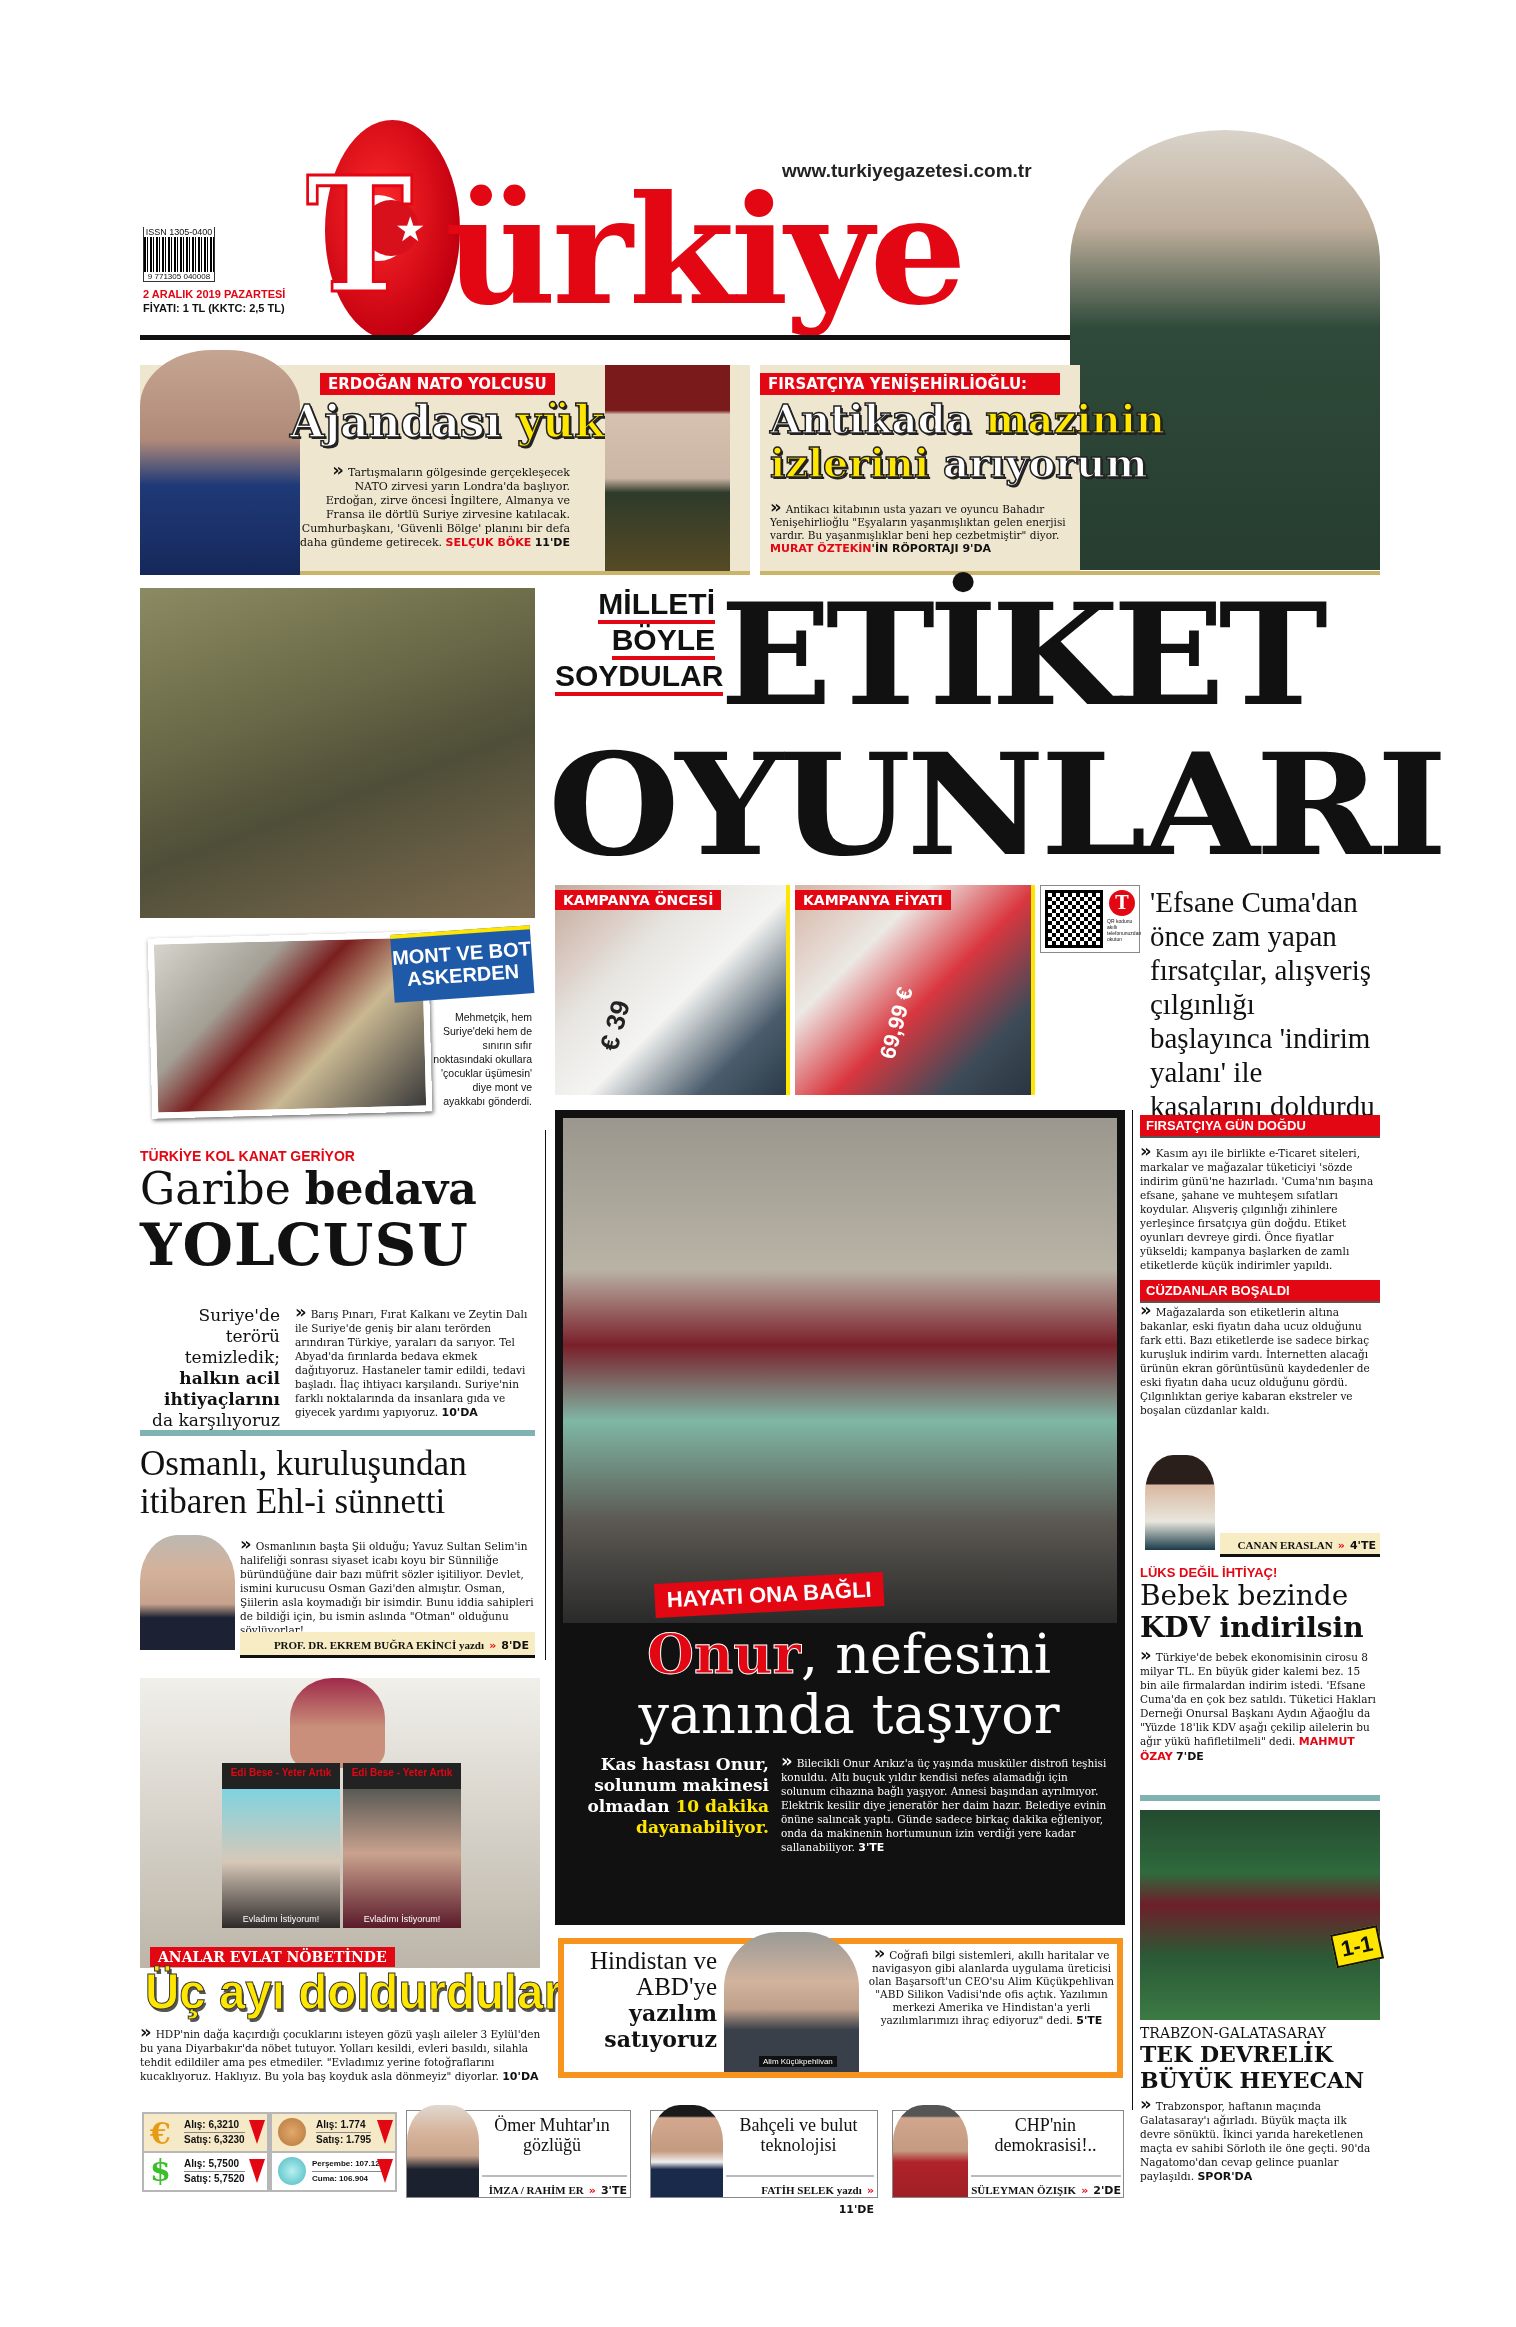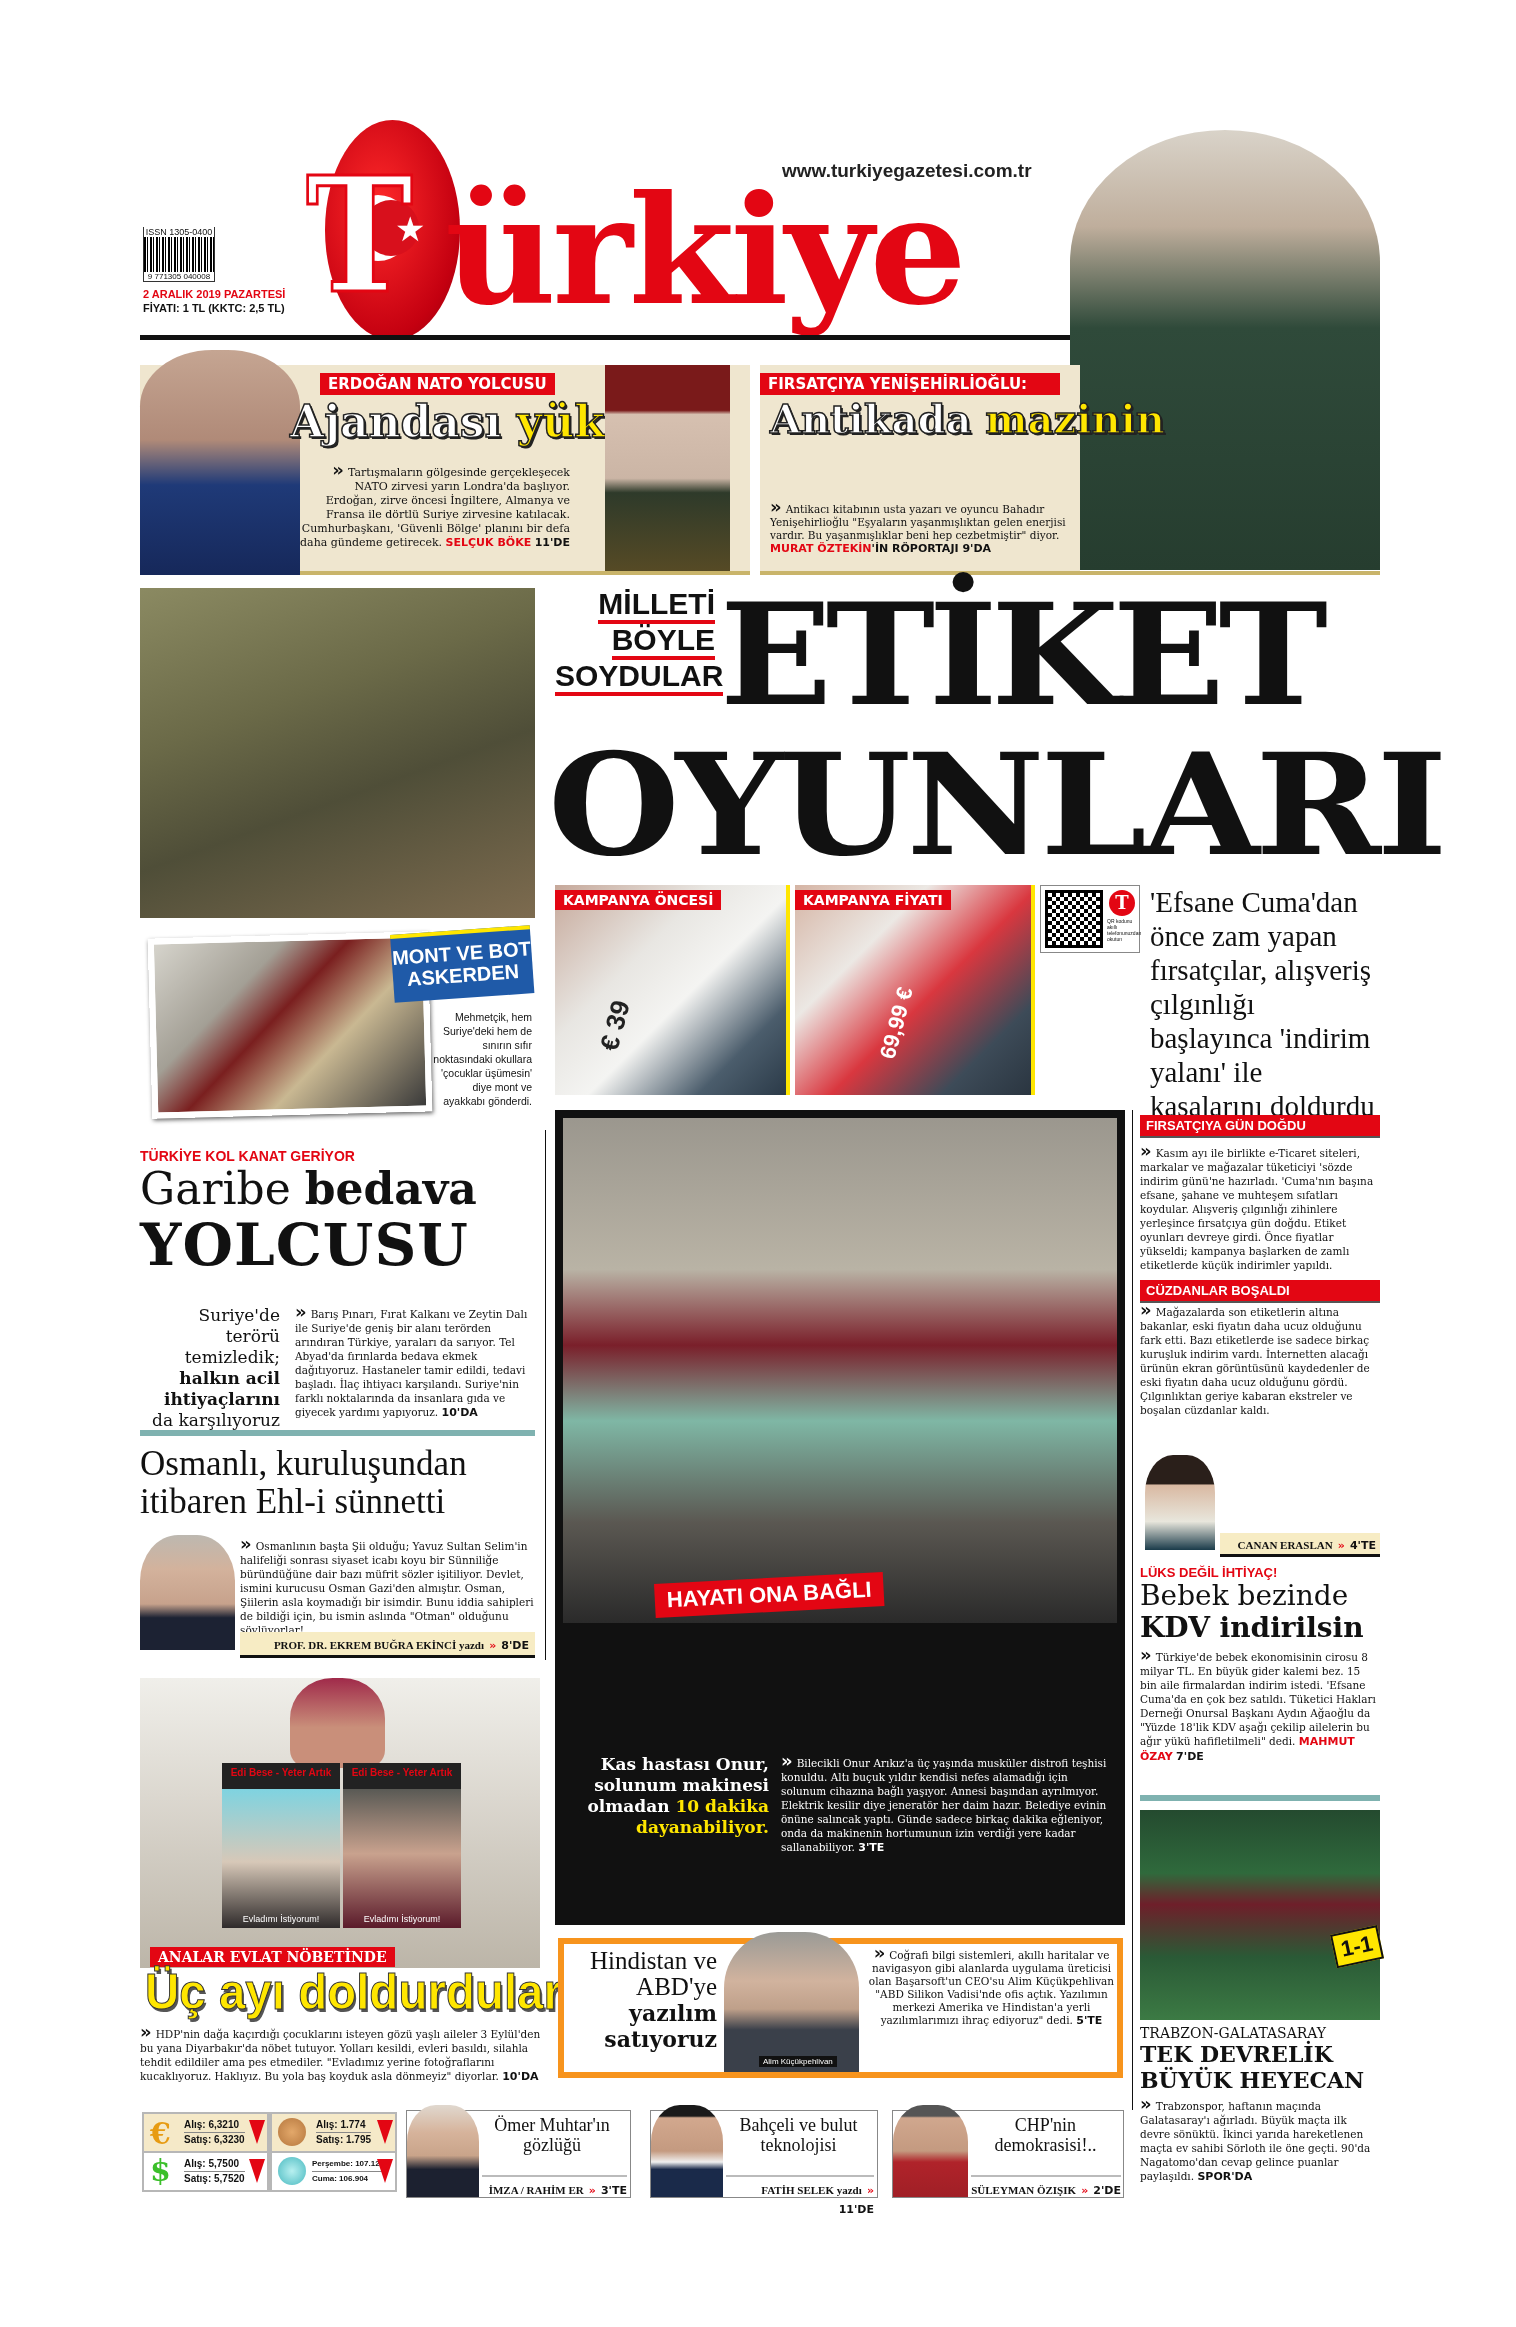--- a/index.html
+++ b/index.html
@@ -55,20 +55,21 @@
     <span class="quote">»</span><span>Tartışmaların gölgesinde gerçekleşecek NATO zirvesi yarın Londra'da başlıyor. Erdoğan, zirve öncesi İngiltere, Almanya ve Fransa ile dörtlü Suriye zirvesine katılacak. Cumhurbaşkanı, 'Güvenli Bölge' planını bir defa daha gündeme getirecek.</span>
     <span class="ref red">SELÇUK BÖKE</span> <span class="ref">11'DE</span>
   </div>
   <div class="abs photo" style="left:465px;top:0;width:125px;height:206px;background:linear-gradient(180deg,#7a1a1a 0,#7a1a1a 22%,#d6c0b0 24%,#cbb5a5 55%,#2e3a2a 62%,#564a25);"></div>
 </div>
 
 <div class="abs" style="left:760px;top:365px;width:320px;height:210px;background:#efe6cf;border-bottom:4px solid #c9b46a;">
   <div class="abs tag redbg" style="left:0;top:8px;font-size:15px;width:300px;">FIRSATÇIYA YENİŞEHİRLİOĞLU:</div>
   <div class="abs dserif" style="left:10px;top:32px;font-weight:bold;font-size:40px;line-height:44px;white-space:nowrap;">
     <div><span class="outline-white">Antikada</span> <span class="outline-yellow">mazinin</span></div>
+    <div><span class="outline-yellow">izlerini</span> <span class="outline-white">arıyorum</span></div>
   </div>
   <div class="abs body-small" style="left:10px;top:135px;width:300px;font-size:10.5px;line-height:13px;">
     <span class="quote">»</span><span>Antikacı kitabının usta yazarı ve oyuncu Bahadır Yenişehirlioğlu "Eşyaların yaşanmışlıktan gelen enerjisi vardır. Bu yaşanmışlıklar beni hep cezbetmiştir" diyor.</span>
     <span class="ref red">MURAT ÖZTEKİN</span><span class="ref">'İN RÖPORTAJI 9'DA</span>
   </div>
 </div>
 <div class="abs" style="left:1080px;top:365px;width:300px;height:210px;border-bottom:4px solid #c9b46a;"></div>
 
 <div class="abs photo" style="left:140px;top:588px;width:395px;height:330px;background:linear-gradient(160deg,#8b8a62 0,#6b6a48 35%,#4f4e38 60%,#7d6b4f 100%);"></div>
 <div class="abs photo" style="left:150px;top:935px;width:280px;height:180px;border:6px solid #fff;box-shadow:1px 2px 4px #666;background:linear-gradient(135deg,#d6d4cc 0,#a39f95 30%,#7a1f1f 45%,#c9b892 65%,#3a3a3a);transform:rotate(-1.5deg);"></div>
@@ -175,20 +176,24 @@
 </div>
 <div class="abs tag redbg" style="left:150px;top:1947px;font-family:'DejaVu Serif',serif;font-size:14px;">ANALAR EVLAT NÖBETİNDE</div>
 <div class="abs cond" style="left:145px;top:1965px;font-size:50px;line-height:54px;color:#ffe600;-webkit-text-stroke:1px #333;text-shadow:2px 3px 0 #555;transform:scaleX(0.95);">Üç ayı doldurdular</div>
 <div class="abs body-small" style="left:140px;top:2025px;width:405px;font-size:10.5px;line-height:14px;">
   <span class="quote">»</span><span>HDP'nin dağa kaçırdığı çocuklarını isteyen gözü yaşlı aileler 3 Eylül'den bu yana Diyarbakır'da nöbet tutuyor. Yolları kesildi, evleri basıldı, silahla tehdit edildiler ama pes etmediler. "Evladımız yerine fotoğraflarını kucaklıyoruz. Haklıyız. Bu yola baş koyduk asla dönmeyiz" diyorlar.</span> <span class="ref">10'DA</span>
 </div>
 
 <div class="abs" style="left:555px;top:1110px;width:570px;height:815px;background:#111;border:4px solid #111;">
   <div class="abs photo" style="left:4px;top:4px;width:554px;height:505px;background:linear-gradient(180deg,#9b978e 0,#b9b3a5 30%,#7a1f2a 45%,#7fb7a5 60%,#5b5852 80%,#2a2a2a);"></div>
   <div class="abs cond" style="left:95px;top:470px;background:#e30613;color:#fff;font-size:22px;padding:4px 12px;transform:rotate(-3deg);">HAYATI ONA BAĞLI</div>
+  <div class="abs" style="left:20px;top:510px;width:540px;text-align:center;font-family:'DejaVu Serif',serif;font-size:54px;line-height:60px;color:#fff;white-space:nowrap;">
+    <div><b style="color:#e30613;-webkit-text-stroke:1px #fff;">Onur</b><span>, nefesini</span></div>
+    <div>yanında taşıyor</div>
+  </div>
   <div class="abs" style="left:15px;top:640px;width:195px;text-align:right;font-family:'DejaVu Serif',serif;font-weight:bold;font-size:17px;line-height:21px;color:#fff;">
     <span>Kas hastası Onur, solunum makinesi olmadan</span> <span style="color:#ffe600;">10 dakika dayanabiliyor.</span>
   </div>
   <div class="abs body-small" style="left:222px;top:640px;width:335px;color:#fff;font-size:10.5px;line-height:14px;">
     <span class="quote" style="color:#fff;">»</span><span>Bilecikli Onur Arıkız'a üç yaşında musküler distrofi teşhisi konuldu. Altı buçuk yıldır kendisi nefes alamadığı için solunum cihazına bağlı yaşıyor. Annesi başından ayrılmıyor. Elektrik kesilir diye jeneratör her daim hazır. Belediye evinin önüne salıncak yaptı. Günde sadece birkaç dakika eğleniyor, onda da makinenin hortumunun izin verdiği yere kadar sallanabiliyor.</span> <span class="ref">3'TE</span>
   </div>
 </div>
 
 <div class="abs" style="left:558px;top:1938px;width:565px;height:140px;border:6px solid #f7941d;background:#fff;">
   <div class="abs" style="left:8px;top:4px;width:145px;text-align:right;font-family:'Liberation Serif',serif;font-size:25px;line-height:26px;">

